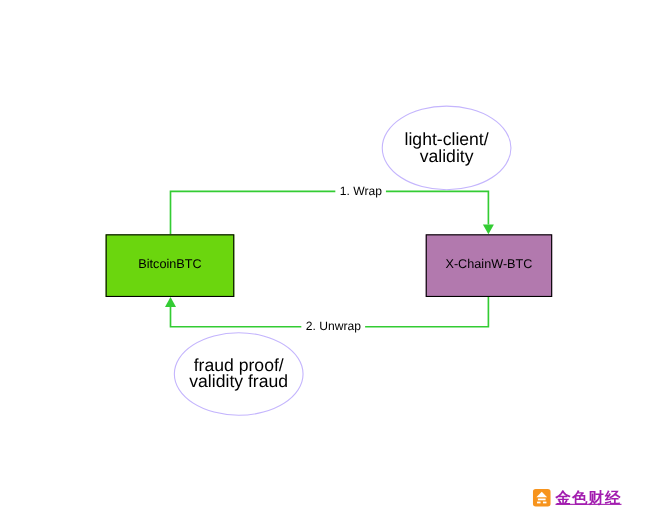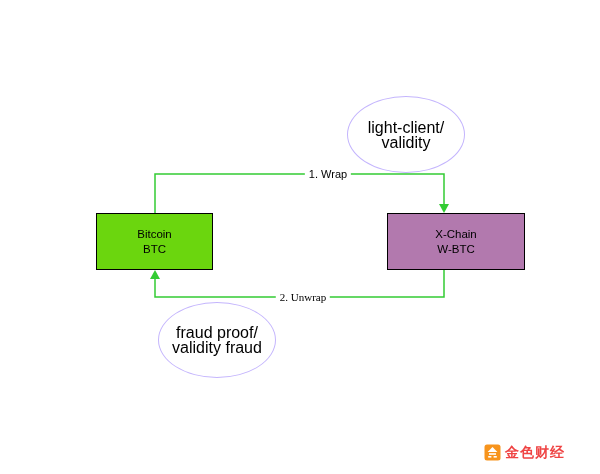--- a/index.html
+++ b/index.html
@@ -4,52 +4,53 @@
 <style>
   * { margin: 0; padding: 0; box-sizing: border-box; }
   html, body { width: 600px; height: 474px; background: #ffffff; }
   body { font-family: "Liberation Sans", sans-serif; color: #000; }
 
   .stage { position: relative; width: 600px; height: 474px; overflow: hidden; background: #fff; }
 
   .edges { position: absolute; left: 0; top: 0; width: 600px; height: 474px; }
 
   .node {
-    position: absolute; display: flex; flex-direction: column;
+    position: absolute; display: flex; 
     align-items: center; justify-content: center;
     border: 1px solid #000; text-align: center;
     font-size: 11.5px; line-height: 15px;
   }
   .node-bitcoin { left: 96px;  top: 213px; width: 117px; height: 57px; background: #6bd60e; }
-  .node-xchain  { left: 387px; top: 213px; width: 138px; height: 57px; background: #b279ae; }
+  .node-xchain  { left: 387px; top: 213px; width: 115px; height: 57px; background: #b279ae; }
 
   .ellipse {
     position: absolute; border: 1px solid #c4b5fd; border-radius: 50%;
     background: #fff; display: flex; flex-direction: column;
     align-items: center; justify-content: center; text-align: center;
     font-size: 16px; line-height: 15px;
   }
   .ellipse-light { left: 347px; top: 96px;  width: 118px; height: 77px; }
   .ellipse-fraud { left: 158px; top: 302px; width: 118px; height: 76px; }
 
   .edge-label {
     position: absolute; transform: translate(-50%, -50%);
     background: #fff; padding: 0 4px; font-size: 11px; white-space: nowrap;
   }
   .edge-label-wrap   { left: 308px; top: 174px; margin-left: 20px; }
-  .edge-label-unwrap { left: 303px; top: 297px; font-family: Liberation Serif, serif; }
+  .edge-label-unwrap { left: 303px; top: 297px; }
 
   .watermark {
     position: absolute; left: 484px; top: 443px; height: 19px;
     display: flex; align-items: center; gap: 4px;
   }
   .watermark-badge { display: block; }
   .watermark-brand {
-    font-size: 14px; font-weight: bold; color: #ef4444; letter-spacing: 1px;
+    font-size: 14px; font-weight: bold; color: #a21caf; letter-spacing: 1px;
     line-height: 19px;
+    text-decoration: underline;
   }
 </style>
 </head>
 <body>
 
 <div class="stage">
 
   <svg class="edges" width="600" height="474" viewBox="0 0 600 474">
 
     <polyline points="155,213 155,174 444,174 444,204" fill="none" stroke="#33cc33" stroke-width="1.5"></polyline>

